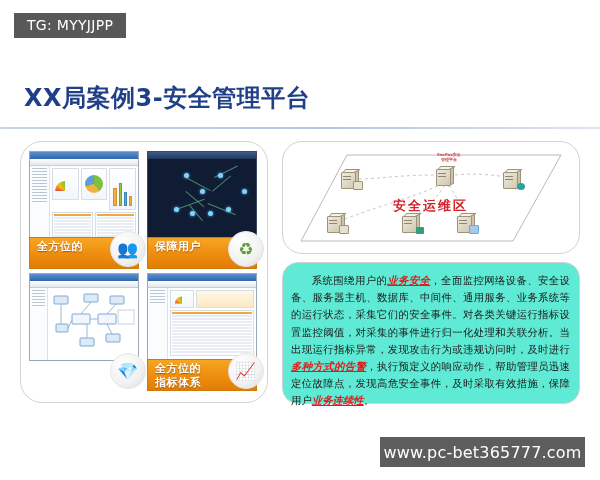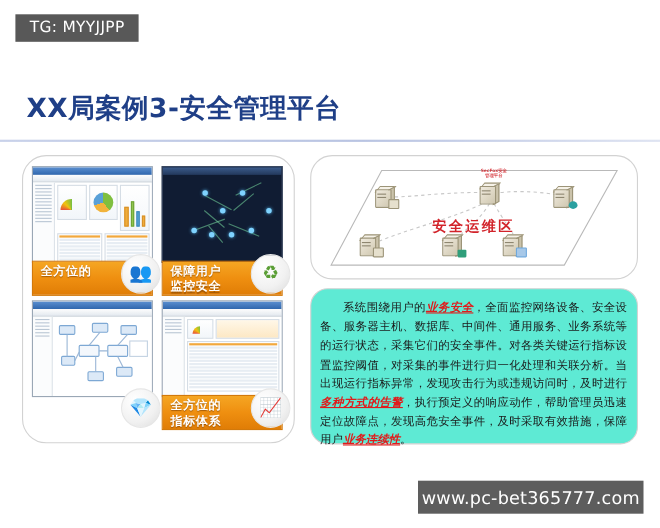--- a/index.html
+++ b/index.html
@@ -476,21 +476,20 @@
           <span class="node" style="left:44px;top:28px"></span>
           <span class="node" style="left:18px;top:46px"></span>
           <span class="node" style="left:34px;top:50px"></span>
           <span class="node" style="left:52px;top:50px"></span>
           <span class="node" style="left:70px;top:46px"></span>
           <span class="node" style="left:86px;top:28px"></span>
         </div>
       </div>
       <div class="thumb-cap">
         <span class="cap-l1">保障用户</span>
-        <span class="cap-l2">监控安全</span>
       </div>
       <div class="thumb-badge">
         <span class="badge-inner" style="color:#5a9e35">♻</span>
       </div>
     </div>
 
     <div class="thumb">
       <div class="thumb-shot shot-light">
         <div class="sw-title"></div>
         <div class="sw-menu"></div>

